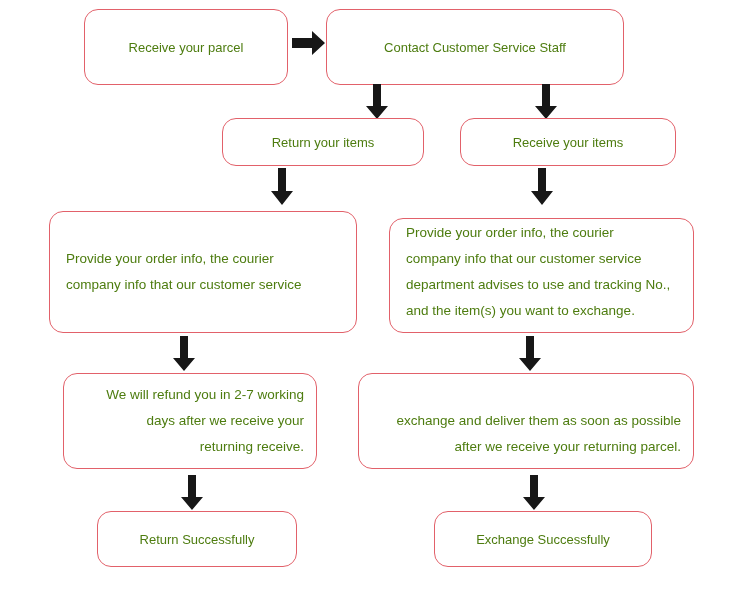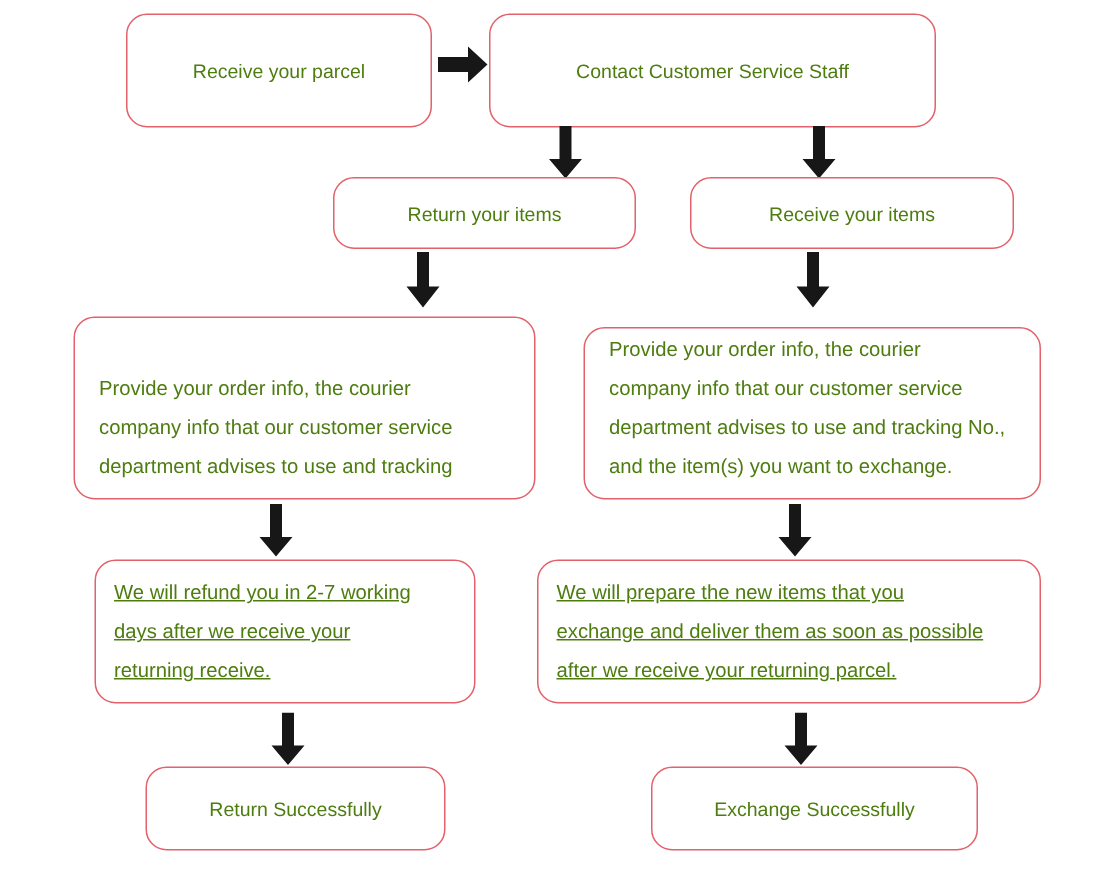--- a/index.html
+++ b/index.html
@@ -45,23 +45,22 @@
     text-align: left;
     padding: 8px 16px;
   }
   .node.para .label {
     line-height: 26px;
     font-size: 13.5px;
   }
   .node.center-para {
     align-items: center;
     justify-content: center;
-    text-align: left;
+    text-align: right;
     padding: 8px 12px;
-    text-decoration: underline;
   }
   .node.center-para .label {
     line-height: 26px;
     font-size: 13.5px;
   }
   
   .arrow {
     position: absolute;
     display: block;
   }
@@ -115,21 +114,21 @@
   <span class="arrow" style="left:530px; top:168px; width:24px; height:38px;">
     <svg width="24" height="38" viewBox="0 0 24 38">
       <path d="M8 0 L16 0 L16 23 L23 23 L12 37 L1 23 L8 23 Z" fill="#171717"></path>
     </svg>
   </span>
 
   <div class="node para" style="left:49px; top:211px; width:308px; height:122px;">
     <span class="label">
       <span>Provide your order info, the courier</span><br>
       <span>company info that our customer service</span><br>
-      <span>department advises to use and tracking</span><br>
+      <br>
     </span>
   </div>
 
   <div class="node para" style="left:389px; top:218px; width:305px; height:115px;">
     <span class="label">
       <span>Provide your order info, the courier</span><br>
       <span>company info that our customer service</span><br>
       <span>department advises to use and tracking No.,</span><br>
       <span>and the item(s) you want to exchange.</span>
     </span>
@@ -150,21 +149,21 @@
   <div class="node center-para" style="left:63px; top:373px; width:254px; height:96px;">
     <span class="label">
       <span>We will refund you in 2-7 working</span><br>
       <span>days after we receive your</span><br>
       <span>returning receive.</span>
     </span>
   </div>
 
   <div class="node center-para" style="left:358px; top:373px; width:336px; height:96px;">
     <span class="label">
-      <span>We will prepare the new items that you</span><br>
+      <br>
       <span>exchange  and deliver them as soon as possible</span><br>
       <span>after we receive your returning parcel.</span>
     </span>
   </div>
 
   <span class="arrow" style="left:180px; top:475px; width:24px; height:36px;">
     <svg width="24" height="36" viewBox="0 0 24 36">
       <path d="M8 0 L16 0 L16 22 L23 22 L12 35 L1 22 L8 22 Z" fill="#171717"></path>
     </svg>
   </span>

